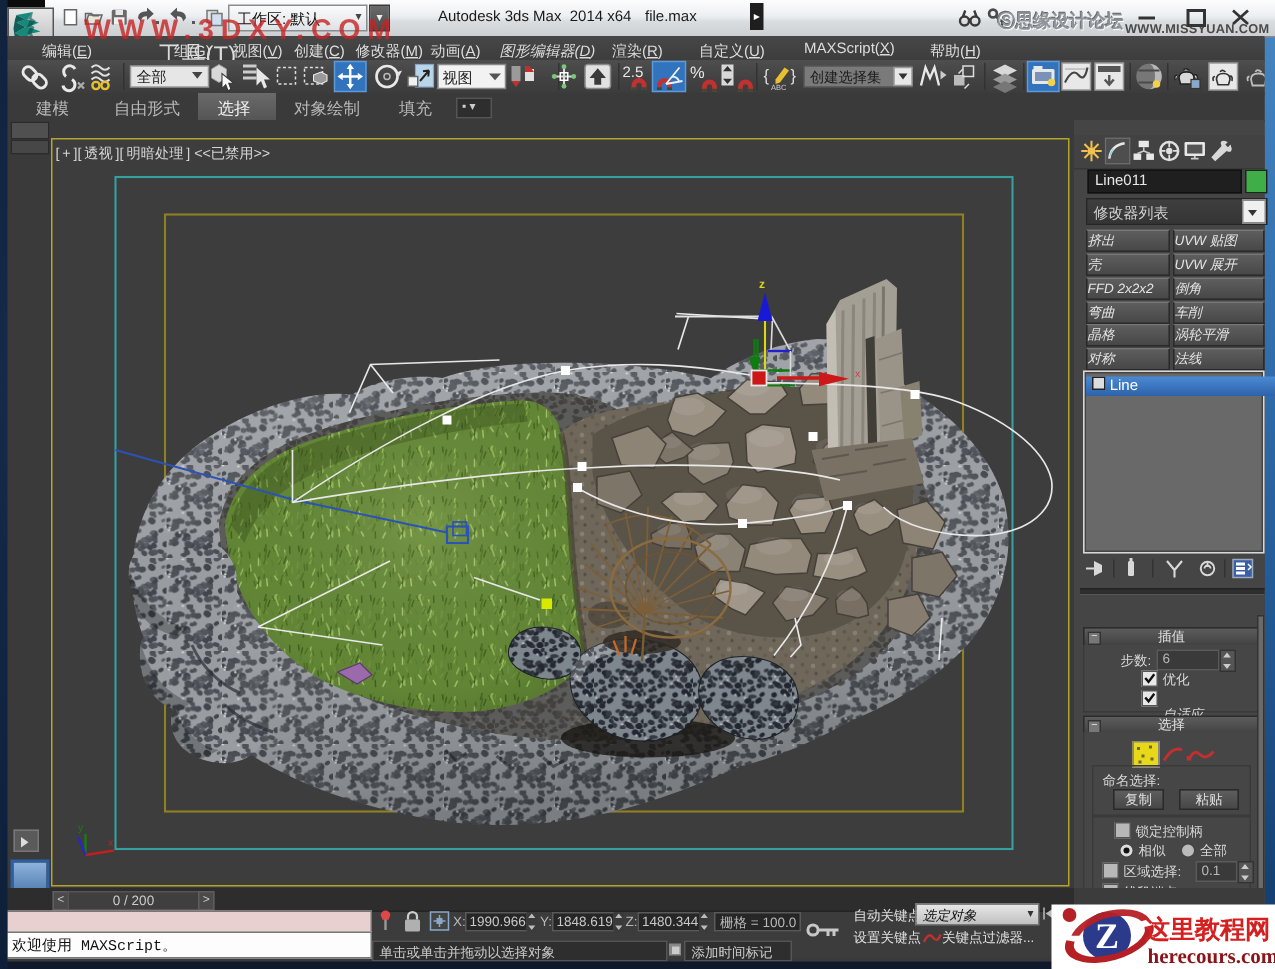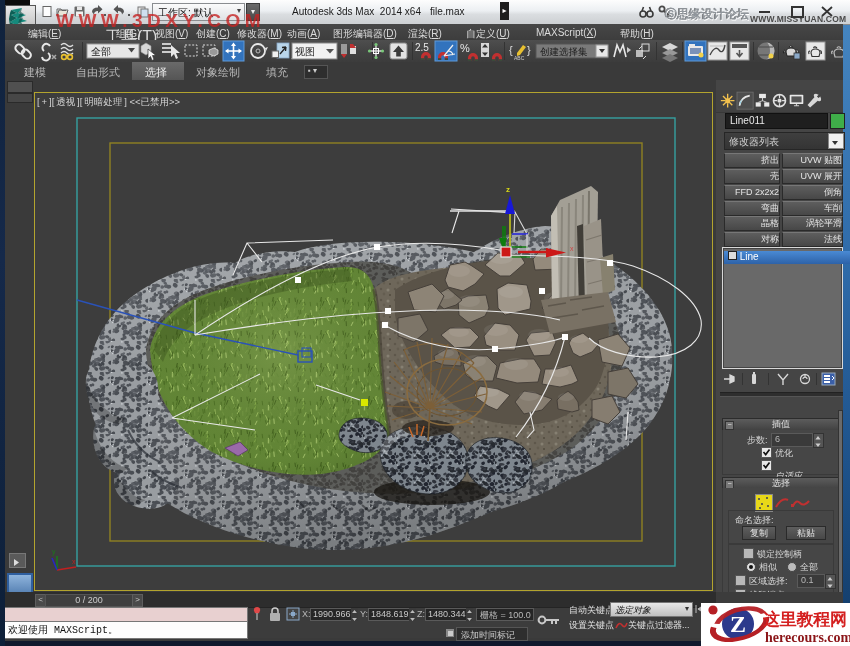--- a/index.html
+++ b/index.html
@@ -84,21 +84,21 @@
     </svg>
 
 <div class="abs" style="left:4px;top:24px;width:839px;height:16px;background:linear-gradient(180deg,#474747,#3d3d3d);border-bottom:1px solid #2e2e2e;"></div>
 <span class="abs tx" style="left:28px;top:27px;font-size:10px;color:#dcdcdc;">编辑(<u>E</u>)</span>
     <span class="abs tx" style="left:72px;top:27px;font-size:16px;color:#dcdcdc;margin-left:33px;">工具(<u>T</u>)</span>
     <span class="abs tx" style="left:116px;top:27px;font-size:10px;color:#dcdcdc;">组(<u>G</u>)</span>
     <span class="abs tx" style="left:155px;top:27px;font-size:10px;color:#dcdcdc;">视图(<u>V</u>)</span>
     <span class="abs tx" style="left:196px;top:27px;font-size:10px;color:#dcdcdc;">创建(<u>C</u>)</span>
     <span class="abs tx" style="left:237px;top:27px;font-size:10px;color:#dcdcdc;">修改器(<u>M</u>)</span>
     <span class="abs tx" style="left:287px;top:27px;font-size:10px;color:#dcdcdc;">动画(<u>A</u>)</span>
-    <span class="abs tx" style="left:333px;top:27px;font-size:10px;color:#dcdcdc;">图形编辑器(<u>D</u>)</span>
+    <span class="abs tx" style="left:333px;top:27px;font-size:10px;color:#dcdcdc;font-style:italic;">图形编辑器(<u>D</u>)</span>
     <span class="abs tx" style="left:408px;top:27px;font-size:10px;color:#dcdcdc;">渲染(<u>R</u>)</span>
     <span class="abs tx" style="left:466px;top:27px;font-size:10px;color:#dcdcdc;">自定义(<u>U</u>)</span>
     <span class="abs tx" style="left:536px;top:27px;font-size:10px;color:#dcdcdc;">MAXScript(<u>X</u>)</span>
     <span class="abs tx" style="left:620px;top:27px;font-size:10px;color:#dcdcdc;">帮助(<u>H</u>)</span>
 
 <div class="abs tx" style="left:56px;top:10px;font-size:19px;font-weight:bold;color:rgba(198,35,35,0.8);letter-spacing:4.5px;">WWW.3DXY.COM</div>
 
 <div class="abs" id="toolbar" style="left:4px;top:40px;width:839px;height:22px;background:linear-gradient(180deg,#4e4e4e,#424242 55%,#3c3c3c);border-bottom:1px solid #2b2b2b;">
 <svg width="839" height="22" viewBox="0 0 839 22" style="position:absolute;left:0;top:0;">
 <defs>
@@ -748,21 +748,21 @@
 <div class="abs" style="left:114px;top:33px;width:13px;height:14px;background:#3fae49;border:1px solid #222;"></div>
 
 <div class="abs" style="left:8px;top:52px;width:119px;height:16px;background:linear-gradient(180deg,#3f3f3f,#343434);border:1px solid #262626;color:#d0d0d0;font-size:10px;">
         <span style="position:absolute;left:4px;top:2px;">修改器列表</span>
       </div>
 <div class="abs" style="left:112px;top:53px;width:14px;height:14px;background:#f0f0f0;border:1px solid #888;"><svg width="12" height="12">
           <path d="M3 5 l3 4 3 -4z" fill="#333"></path>
         </svg></div>
 
 <div id="modbtns" style="position:absolute;left:0;top:0;width:127px;">
-<style>.mb{position:absolute;height:13px;background:linear-gradient(180deg,#5e5e5e,#474747);border:1px solid #2a2a2a;border-top-color:#777;color:#e4e4e4;font-size:9px;text-align:right;line-height:13px;}</style>
+<style>.mb{position:absolute;height:13px;background:linear-gradient(180deg,#5e5e5e,#474747);border:1px solid #2a2a2a;border-top-color:#777;color:#e4e4e4;font-size:9px;text-align:left;line-height:13px;font-style:italic;}</style>
 <div class="mb" style="left:8px;top:73px;width:54px;">挤出</div>
         <div class="mb" style="left:66px;top:73px;width:59px;">UVW 贴图</div>
 <div class="mb" style="left:8px;top:89px;width:54px;">壳</div>
         <div class="mb" style="left:66px;top:89px;width:59px;">UVW 展开</div>
 <div class="mb" style="left:8px;top:105px;width:54px;">FFD 2x2x2</div>
         <div class="mb" style="left:66px;top:105px;width:59px;">倒角</div>
 <div class="mb" style="left:8px;top:121px;width:54px;">弯曲</div>
         <div class="mb" style="left:66px;top:121px;width:59px;">车削</div>
 <div class="mb" style="left:8px;top:136px;width:54px;">晶格</div>
         <div class="mb" style="left:66px;top:136px;width:59px;">涡轮平滑</div>
@@ -928,20 +928,23 @@
 <span class="abs" style="left:413px;top:17px;font-size:9px;color:#b8b8b8;">Z:</span>
 <div class="abs" style="left:421px;top:16px;width:40px;height:11px;background:#262626;border:1px solid #5a5a5a;color:#c8c8c8;font-size:9px;">
         <span style="position:absolute;left:2px;top:0;">1480.344</span>
       </div>
 <div class="abs" style="left:462px;top:16px;width:7px;height:13px;background:#3a3a3a;"><svg width="7" height="13">
           <path d="M3.5 1 l2.4 3 H1.1z M3.5 12 l2.4 -3 H1.1z" fill="#bbb"></path>
         </svg></div>
 <div class="abs" style="left:472px;top:16px;width:56px;height:11px;background:#262626;border:1px solid #5a5a5a;color:#b8b8b8;font-size:9px;white-space:nowrap;">
         <span style="position:absolute;left:3px;top:0;">栅格 = 100.0</span>
       </div>
+<div class="abs" style="left:244px;top:35px;width:195px;height:12px;background:#2e2e2e;border:1px solid #555;color:#ccc;font-size:9px;">
+        <span style="position:absolute;left:4px;top:1px;">单击或单击并拖动以选择对象</span>
+      </div>
 <svg class="abs" style="left:441px;top:36px;" width="11" height="11">
         <rect x="1" y="1" width="8" height="8" fill="#888"></rect>
         <rect x="3" y="3" width="5" height="5" fill="#ccc"></rect>
       </svg>
 <div class="abs" style="left:452px;top:35px;width:70px;height:12px;background:#2e2e2e;border:1px solid #555;color:#ccc;font-size:9px;">
         <span style="position:absolute;left:4px;top:1px;">添加时间标记</span>
       </div>
 <svg class="abs" style="left:533px;top:21px;" width="24" height="14">
         <circle cx="5" cy="7" r="3.4" fill="none" stroke="#c8c8c8" stroke-width="2"></circle>
         <path d="M8 7 h14 M15 7 v4 M19 7 v4" stroke="#c8c8c8" stroke-width="2"></path>

